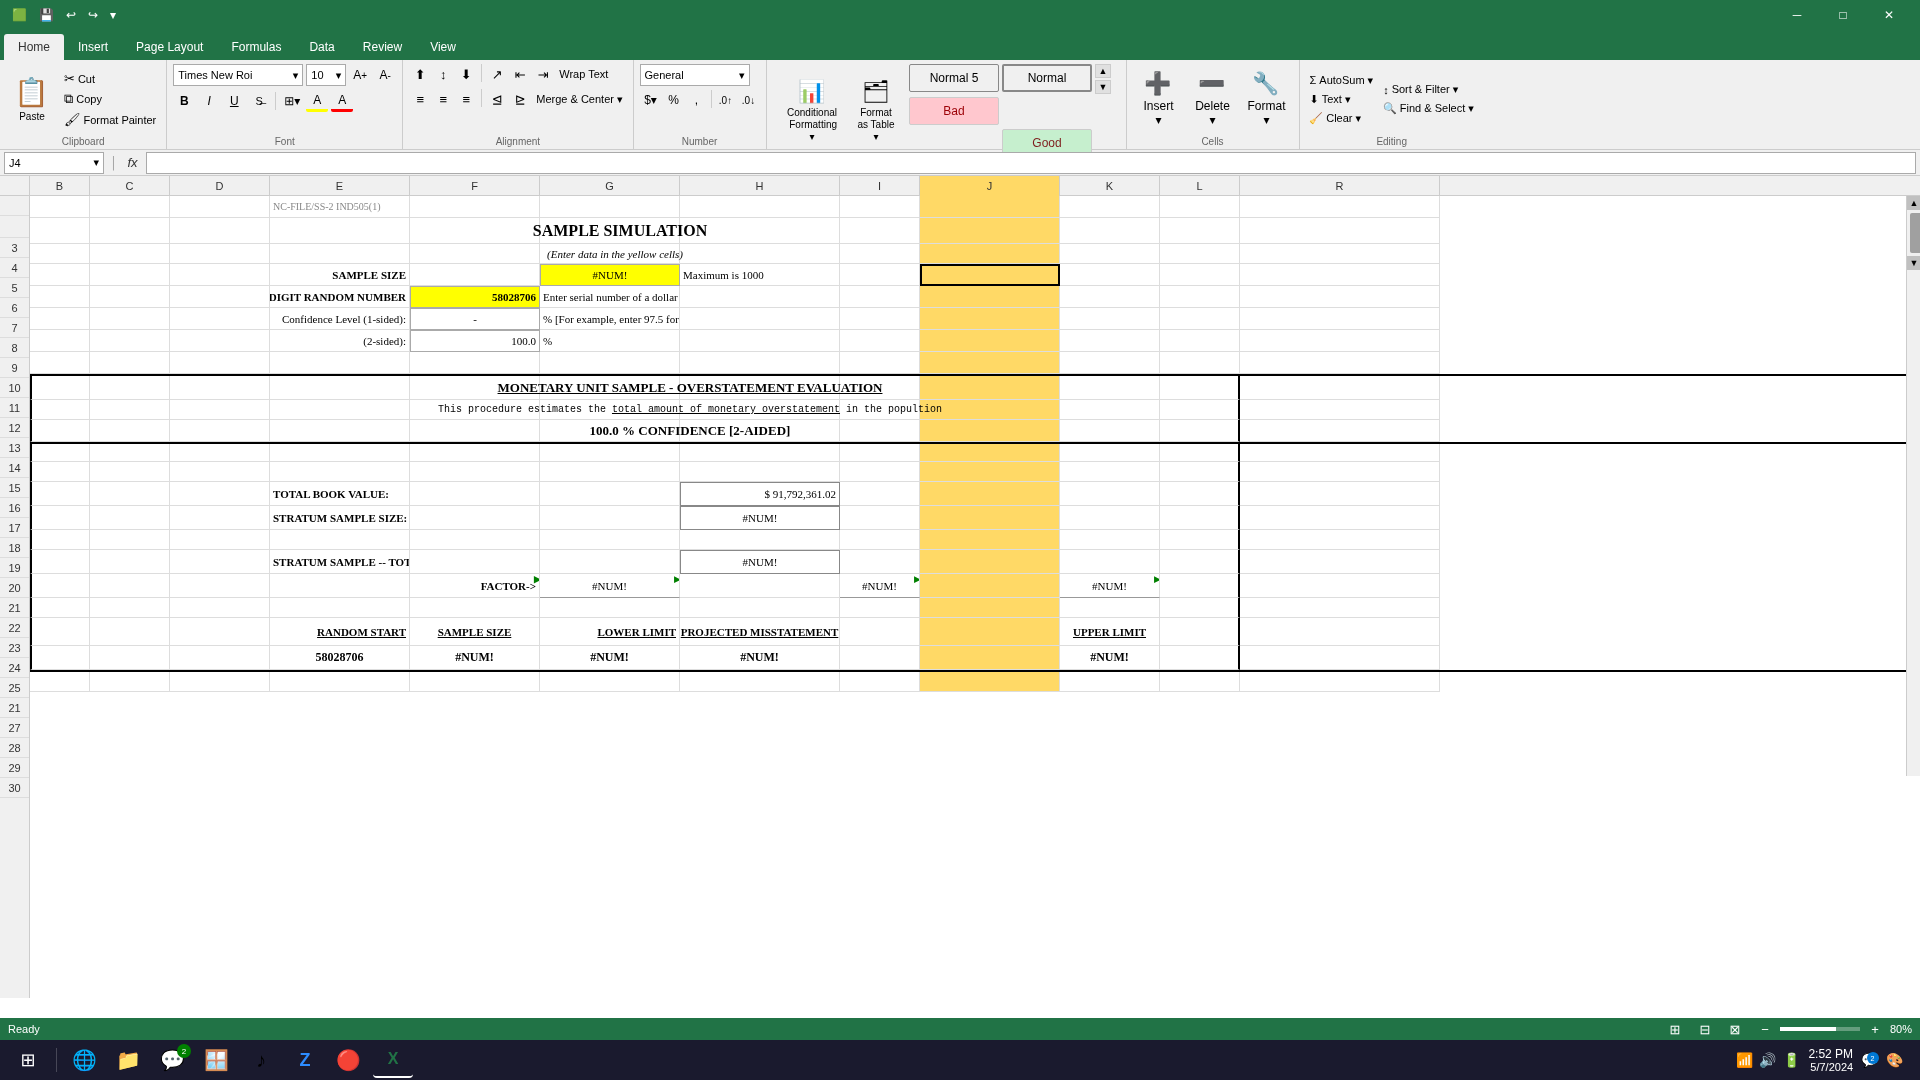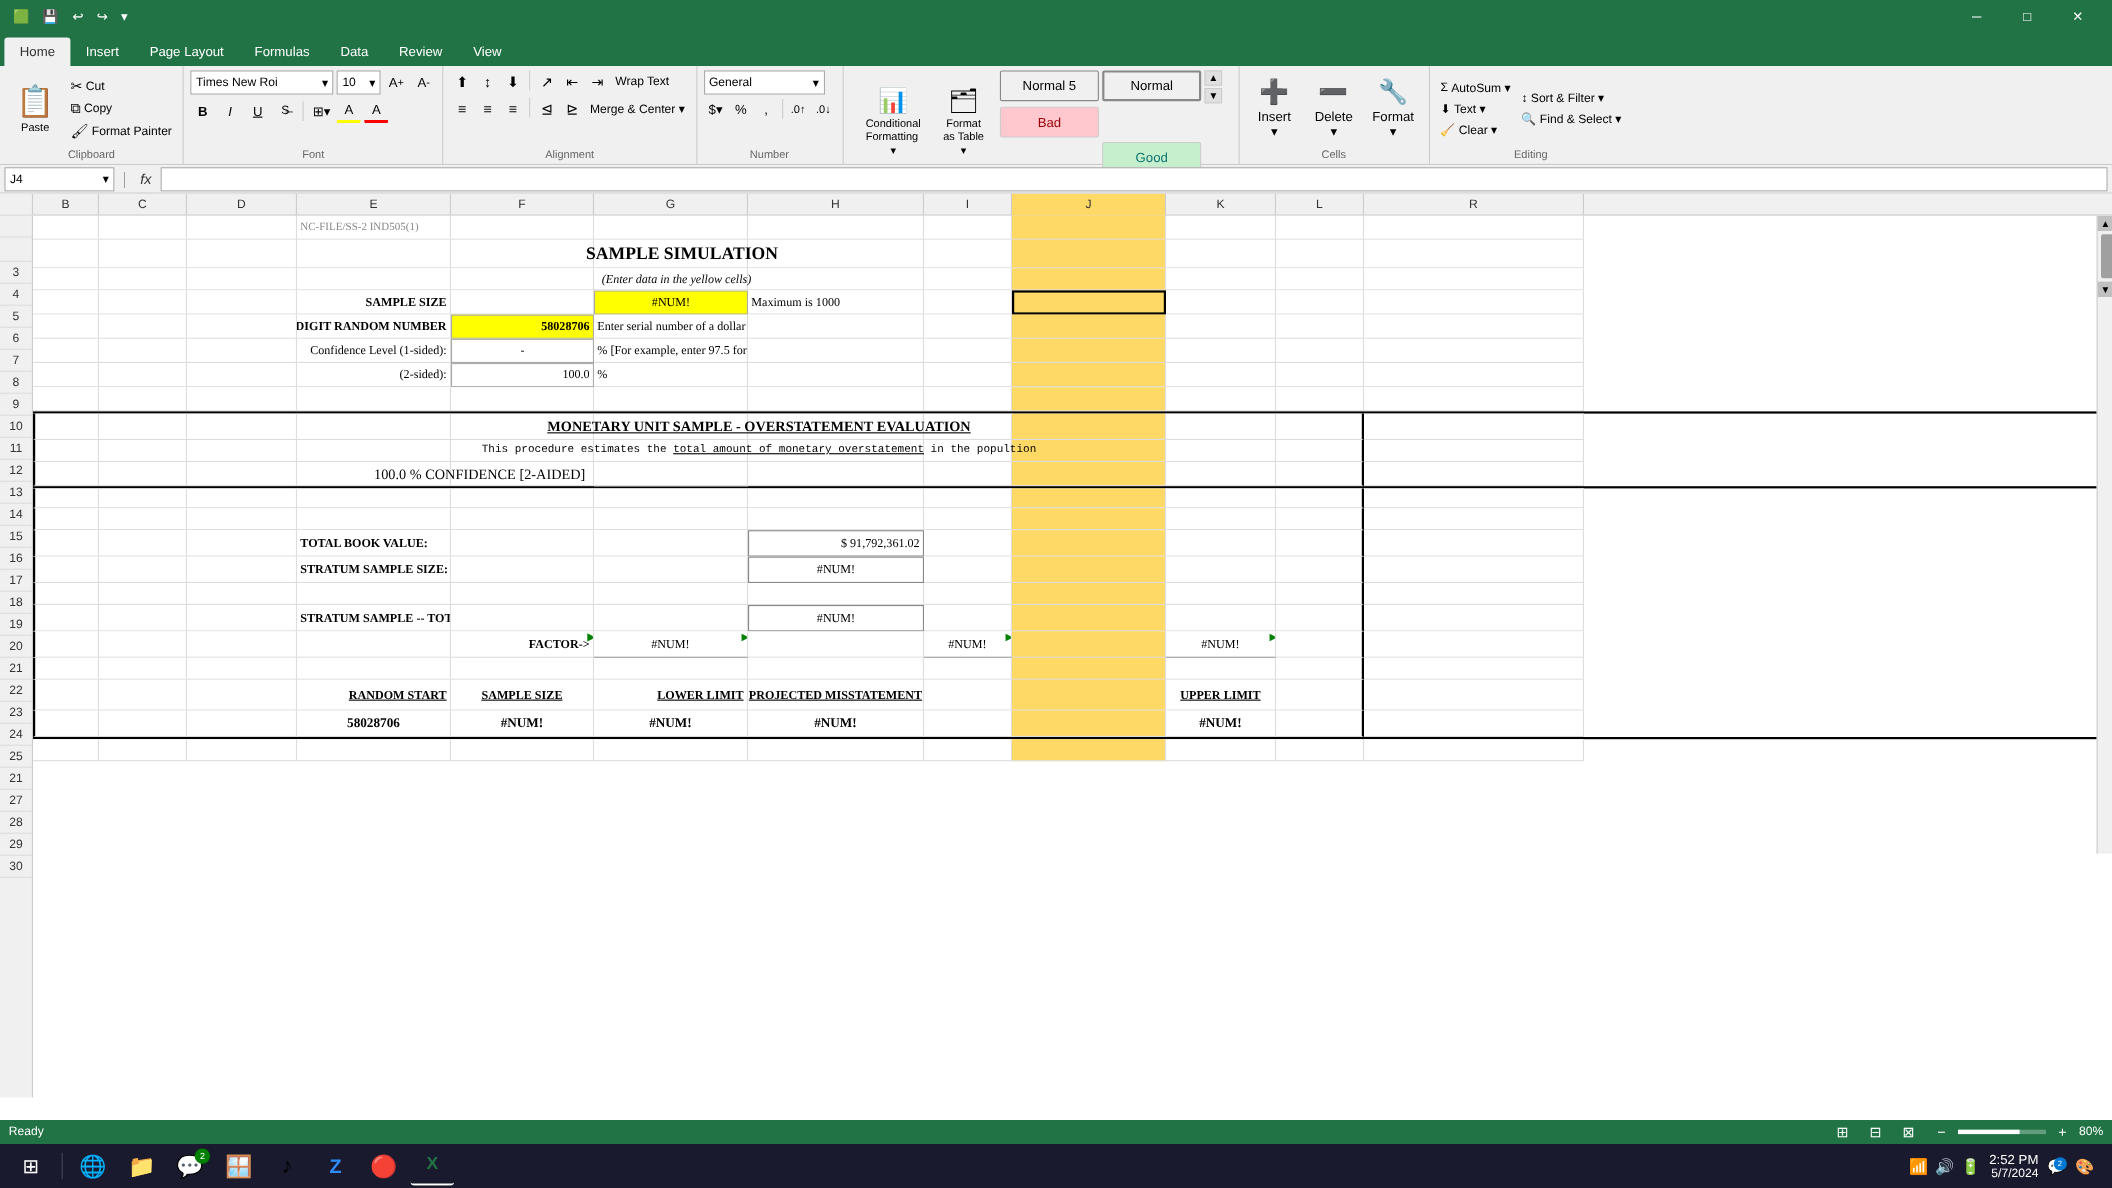--- a/index.html
+++ b/index.html
@@ -229,21 +229,21 @@
       border: 1px solid #ccc;
       display: flex;
       align-items: center;
       justify-content: center;
       font-size: 12px;
       cursor: pointer;
       border-radius: 2px;
     }
     .style-box.normal5 { border-color: #888; }
     .style-box.bad { background: #FFC7CE; color: #9C0006; }
-    .style-box.good { background: #C6EFCE; color: #0f766e; margin-top: 32px; }
+    .style-box.good { background: #C6EFCE; color: #7f1d1d; margin-top: 32px; }
     .style-box.normal { border: 2px solid #888; }
     .cell-op-btn {
       display: flex;
       flex-direction: column;
       align-items: center;
       justify-content: center;
       width: 52px;
       height: 64px;
       cursor: pointer;
       border-radius: 3px;
@@ -645,21 +645,21 @@
         <div class="num-btn" style="font-size:10px;">.0↓</div>
       </div>
     </div>
     <div class="ribbon-group-label">Number</div>
   </div>
 
   <div class="ribbon-group" style="min-width:360px;">
     <div class="ribbon-group-content">
       <div class="cond-format-btn">
         <div class="cond-format-icon">📊</div>
-        <div style="font-size:10px; text-align:left; line-height:1.2;">Conditional<br>Formatting</div>
+        <div style="font-size:10px; text-align:right; line-height:1.2;">Conditional<br>Formatting</div>
         <div>▾</div>
       </div>
       <div class="cond-format-btn">
         <div class="cond-format-icon">🗂</div>
         <div style="font-size:10px; text-align:center; line-height:1.2;">Format<br>as Table</div>
         <div>▾</div>
       </div>
       <div style="display:flex; flex-direction:column; gap:3px;">
         <div style="display:flex; gap:3px;">
           <div class="style-box normal5">
@@ -988,21 +988,21 @@
           </div>
 
 
           <div class="grid-row" style="height:22px;">
             <div class="grid-cell cw-b" style="border-left:2px solid #000;"></div>
             <div class="grid-cell cw-c"></div>
             <div class="grid-cell cw-d"></div>
             <div class="grid-cell cw-e"></div>
             <div class="grid-cell cw-f"></div>
             <div class="grid-cell cw-g bold center" style="overflow:visible; position:relative;">
-              <span style="position:absolute;left:-200px;width:700px;font-weight:normal;font-size:13px;">100.0  % CONFIDENCE [2-AIDED]</span>
+              <span style="position:absolute;left:-200px;width:700px;text-align:center;font-weight:bold;font-size:13px;">100.0  % CONFIDENCE [2-AIDED]</span>
             </div>
             <div class="grid-cell cw-h"></div>
             <div class="grid-cell cw-i"></div>
             <div class="grid-cell cw-j col-j-selected"></div>
             <div class="grid-cell cw-k"></div>
             <div class="grid-cell cw-l" style="border-right:2px solid #000;"></div>
             <div class="grid-cell" style="width:200px;"></div>
           </div>
 
           <div class="grid-row" style="height:8px; border-top:2px solid #000;">

